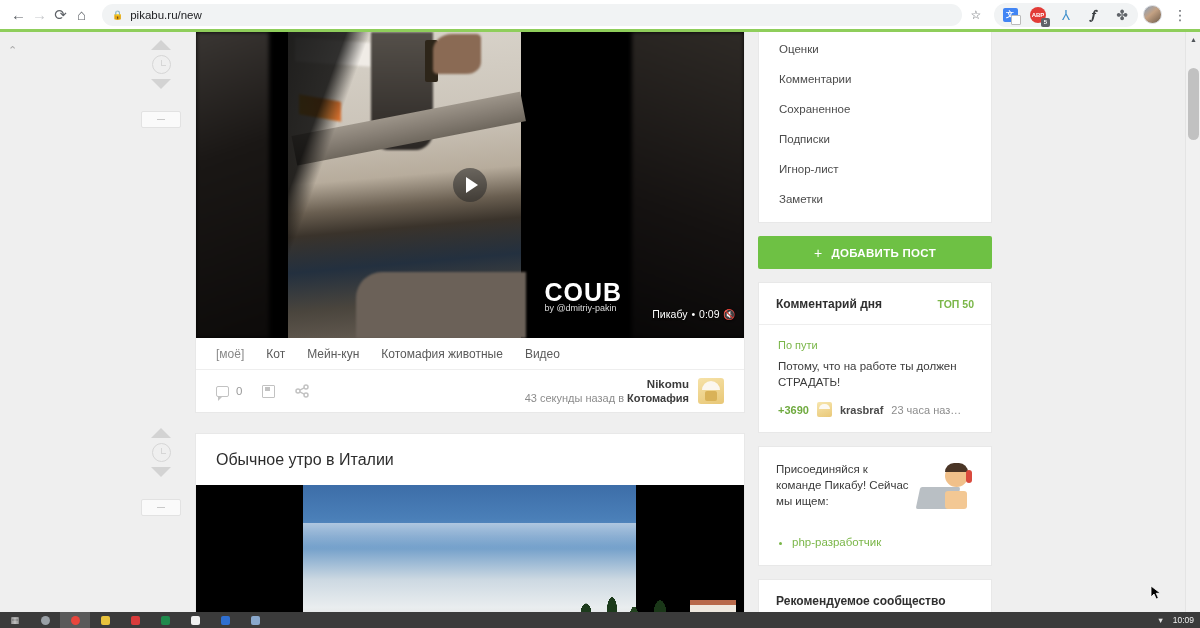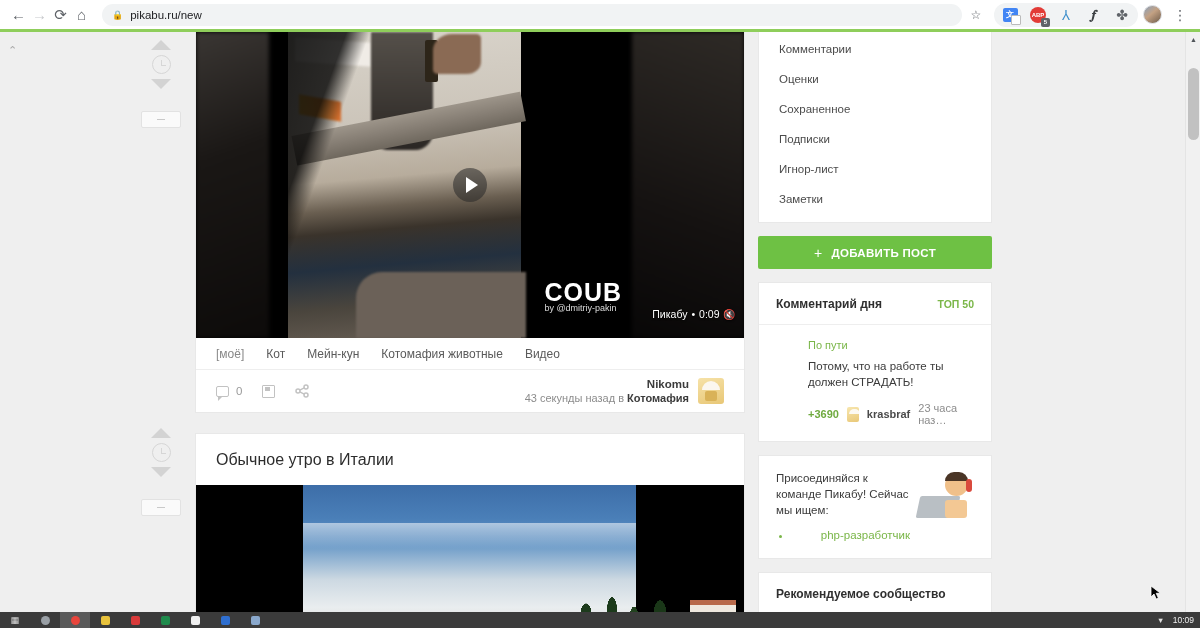--- a/index.html
+++ b/index.html
@@ -250,34 +250,34 @@
     display:flex; align-items:center; justify-content:center;
     color:#fff; font-size:11.5px; font-weight:bold; letter-spacing:.3px;
   }
   .add-post-btn .plus{ font-size:14px; font-weight:normal; margin-right:9px; }
   .card-head{
     display:flex; align-items:center; justify-content:space-between;
     padding:14px 17px 13px 17px; border-bottom:1px solid #eeeeee;
   }
   .card-head .ttl{ font-size:12px; color:#2f2f2f; font-weight:bold; }
   .card-head .aux{ font-size:10.5px; color:#7ab648; font-weight:bold; }
-  .card-body{ padding:14px 17px 15px 19px;margin-left:30px; }
+  .card-body{ padding:14px 17px 15px 19px; }
   .cmt-src{ font-size:11px; color:#7ab648; margin-bottom:7px; }
   .cmt-text{ font-size:11.5px; color:#3a3a3a; line-height:16px; }
   .cmt-foot{ display:flex; align-items:center; margin-top:12px; font-size:11px; color:#8c8c8c; }
   .cmt-score{ color:#6faa3f; font-weight:bold; margin-right:8px; }
   .mini-av{
     width:15px;height:15px;border-radius:2px;
     background:linear-gradient(160deg,#f7e6ae,#e9c878); margin-right:8px; position:relative; overflow:hidden;
   }
   .mini-av:before{ content:"";position:absolute;left:2px;top:2px;width:11px;height:5px;background:#fcf9f2;border-radius:5px 5px 0 0; }
   .cmt-user{ color:#4a4a4a; font-weight:bold; margin-right:8px; }
   .vac-body{ display:flex; padding:14px 17px 15px 17px; }
   .vac-text{ flex:1; font-size:11.5px; color:#3a3a3a; line-height:16px; }
-  .vac-list{ margin-top:9px; padding-left:16px;text-align:right; }
+  .vac-list{ margin-top:25px; padding-left:16px; }
   .vac-list li{ font-size:11.5px; color:#7ab648; }
   .vac-img{
     width:58px;height:52px;margin-left:6px;position:relative;
   }
   .vi-laptop{
     position:absolute;left:2px;bottom:4px;width:40px;height:22px;
     background:#b9bfc4;transform:skewX(-12deg);border-radius:2px;
   }
   .vi-head{
     position:absolute;right:6px;top:4px;width:23px;height:22px;border-radius:50%;
@@ -439,22 +439,22 @@
     <div class="clock"></div>
     <div class="down"></div>
     <div class="collapse">
         <span></span>
       </div>
   </div>
 
   <div id="sidebar">
 
     <div class="card menu-card">
+      <div class="menu-item">Оценки</div>
       <div class="menu-item">Комментарии</div>
-      <div class="menu-item">Оценки</div>
       <div class="menu-item">Сохраненное</div>
       <div class="menu-item">Подписки</div>
       <div class="menu-item">Игнор-лист</div>
       <div class="menu-item">Заметки</div>
     </div>
 
     <div class="add-post-btn">
       <span class="plus">+</span>
       <span>ДОБАВИТЬ ПОСТ</span>
     </div>

